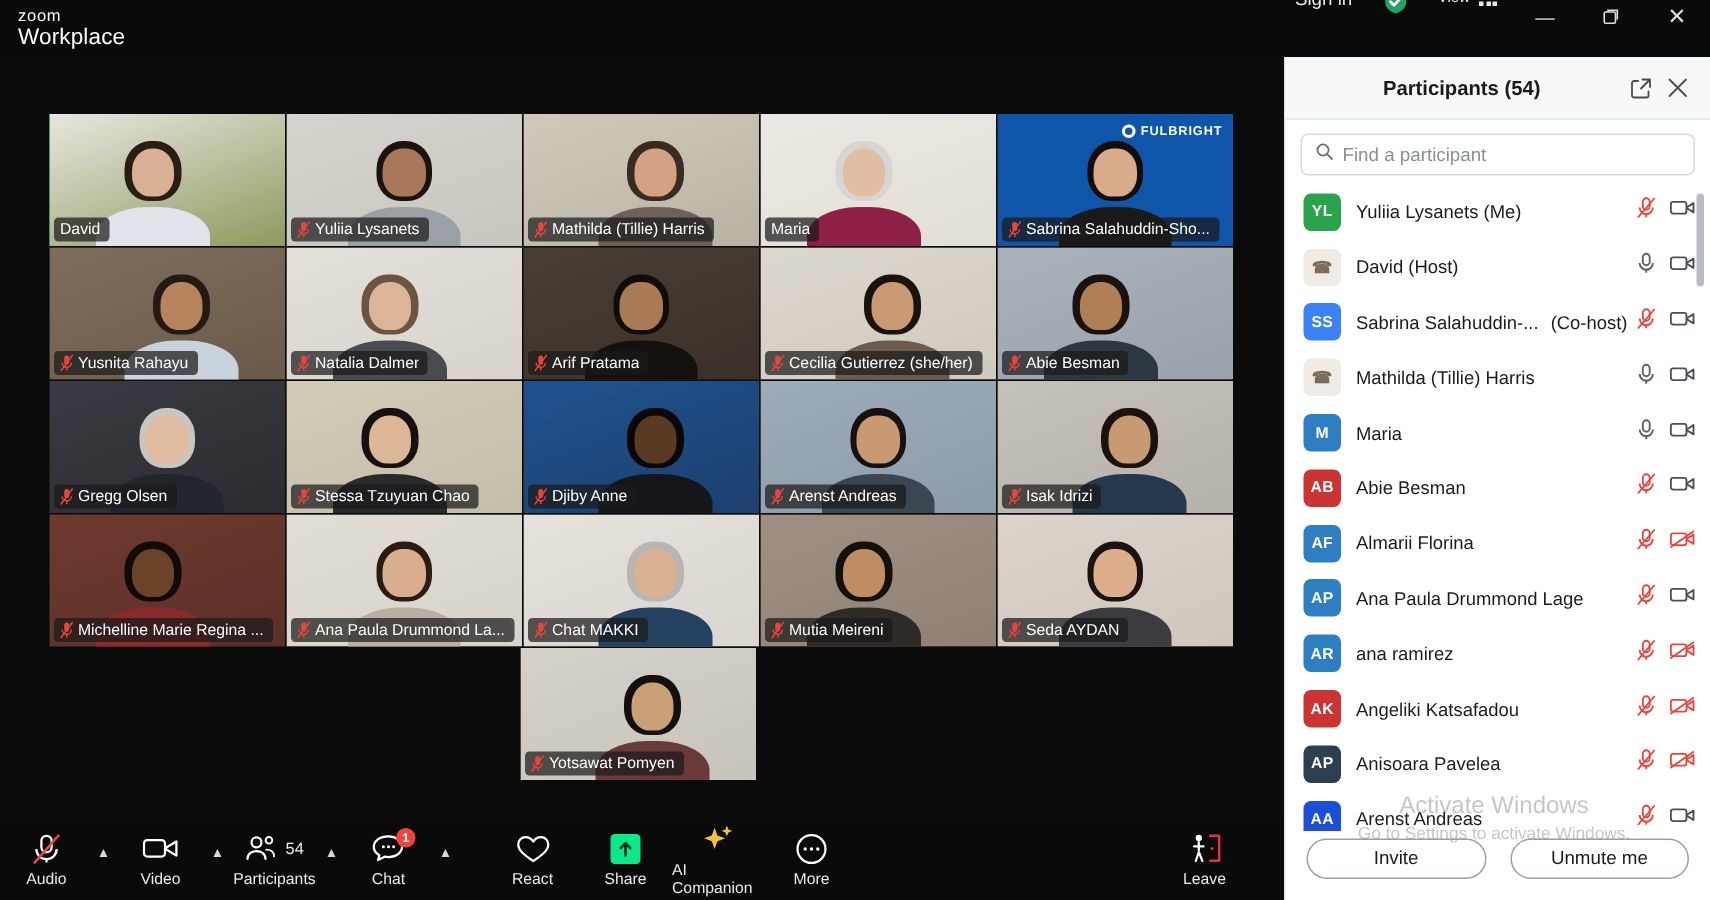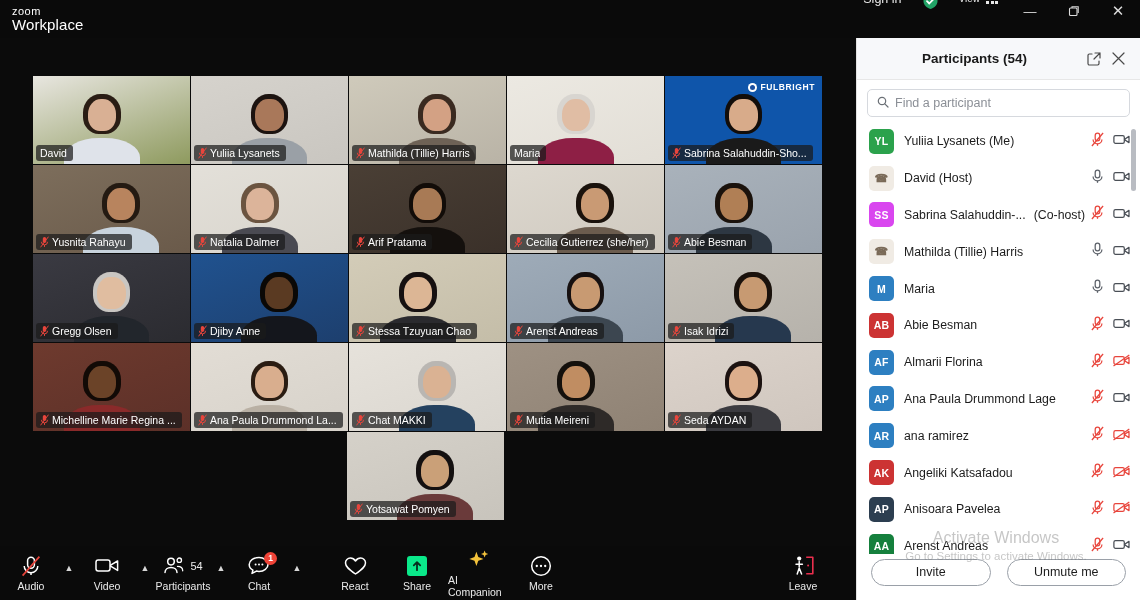--- a/index.html
+++ b/index.html
@@ -341,49 +341,49 @@
         <svg class="mutemic" viewBox="0 0 10 13">
   <rect x="3.1" y="1" width="3.8" height="6.6" rx="1.9" fill="#e8453c"></rect>
   <path d="M1.6 6.3a3.4 3.4 0 0 0 6.8 0" fill="none" stroke="#e8453c" stroke-width="1.1"></path>
   <path d="M5 9.8v2.2" stroke="#e8453c" stroke-width="1.1"></path>
   <path d="M0.6 12.4 9.4 0.6" stroke="#e8453c" stroke-width="1.1"></path>
 </svg>
               <span class="nm">Gregg Olsen</span>
       </div>
           </div>
           <div class="tile">
+      <div class="bg" style="background:linear-gradient(160deg, #d3ccb8 0%, #c4bda8 100%)"></div>
+      <div class="torso" style="background:#2a2a2e;left:20%;right:32%;bottom:-18%;height:48%"></div>
+      <div class="head" style="background:#161010;left:32%;width:24%;top:20%;height:46%"></div>
+      <div class="head" style="background:#dcb695;left:35%;width:18%;top:26%;height:37%"></div>
+
+      <div class="namebadge">
+        <svg class="mutemic" viewBox="0 0 10 13">
+  <rect x="3.1" y="1" width="3.8" height="6.6" rx="1.9" fill="#e8453c"></rect>
+  <path d="M1.6 6.3a3.4 3.4 0 0 0 6.8 0" fill="none" stroke="#e8453c" stroke-width="1.1"></path>
+  <path d="M5 9.8v2.2" stroke="#e8453c" stroke-width="1.1"></path>
+  <path d="M0.6 12.4 9.4 0.6" stroke="#e8453c" stroke-width="1.1"></path>
+</svg>
+              <span class="nm">Stessa Tzuyuan Chao</span>
+      </div>
+          </div>
+          <div class="tile">
       <div class="bg" style="background:linear-gradient(160deg, #20528f 0%, #1d3f6e 100%)"></div>
       <div class="torso" style="background:#14161c;left:32%;right:20%;bottom:-18%;height:48%"></div>
       <div class="head" style="background:#0a0806;left:44%;width:24%;top:20%;height:46%"></div>
       <div class="head" style="background:#5a3a22;left:47%;width:18%;top:26%;height:37%"></div>
 
       <div class="namebadge">
         <svg class="mutemic" viewBox="0 0 10 13">
   <rect x="3.1" y="1" width="3.8" height="6.6" rx="1.9" fill="#e8453c"></rect>
   <path d="M1.6 6.3a3.4 3.4 0 0 0 6.8 0" fill="none" stroke="#e8453c" stroke-width="1.1"></path>
   <path d="M5 9.8v2.2" stroke="#e8453c" stroke-width="1.1"></path>
   <path d="M0.6 12.4 9.4 0.6" stroke="#e8453c" stroke-width="1.1"></path>
 </svg>
               <span class="nm">Djiby Anne</span>
-      </div>
-          </div>
-          <div class="tile">
-      <div class="bg" style="background:linear-gradient(160deg, #d3ccb8 0%, #c4bda8 100%)"></div>
-      <div class="torso" style="background:#2a2a2e;left:20%;right:32%;bottom:-18%;height:48%"></div>
-      <div class="head" style="background:#161010;left:32%;width:24%;top:20%;height:46%"></div>
-      <div class="head" style="background:#dcb695;left:35%;width:18%;top:26%;height:37%"></div>
-
-      <div class="namebadge">
-        <svg class="mutemic" viewBox="0 0 10 13">
-  <rect x="3.1" y="1" width="3.8" height="6.6" rx="1.9" fill="#e8453c"></rect>
-  <path d="M1.6 6.3a3.4 3.4 0 0 0 6.8 0" fill="none" stroke="#e8453c" stroke-width="1.1"></path>
-  <path d="M5 9.8v2.2" stroke="#e8453c" stroke-width="1.1"></path>
-  <path d="M0.6 12.4 9.4 0.6" stroke="#e8453c" stroke-width="1.1"></path>
-</svg>
-              <span class="nm">Stessa Tzuyuan Chao</span>
       </div>
           </div>
           <div class="tile">
       <div class="bg" style="background:linear-gradient(160deg, #9eabb8 0%, #8d9aa8 100%)"></div>
       <div class="torso" style="background:#3c4650;left:26%;right:26%;bottom:-18%;height:48%"></div>
       <div class="head" style="background:#161010;left:38%;width:24%;top:20%;height:46%"></div>
       <div class="head" style="background:#c89a72;left:41%;width:18%;top:26%;height:37%"></div>
 
       <div class="namebadge">
         <svg class="mutemic" viewBox="0 0 10 13">
@@ -701,21 +701,21 @@
     <path d="M2.1 7.4a4.4 4.4 0 0 0 8.8 0" fill="none" stroke="#5b6068" stroke-width="1.25"></path>
     <path d="M6.5 11.8v2" stroke="#5b6068" stroke-width="1.25"></path>
   </svg></span>
             <span><svg width="17" height="13" viewBox="0 0 17 13">
     <rect x="0.9" y="2.6" width="10.4" height="7.8" rx="1.6" fill="none" stroke="#4a4f56" stroke-width="1.25"></rect>
     <path d="M11.6 6.2 16 3.4v6.2l-4.4-2.8z" fill="none" stroke="#4a4f56" stroke-width="1.25" stroke-linejoin="round"></path>
   </svg></span>
     </div>
         </div>
         <div class="prow">
-          <div class="avatar" style="background:#d946ef">SS</div>
+          <div class="avatar" style="background:#3b82f6">SS</div>
     <div class="pname">Sabrina Salahuddin-...</div>
     <div class="prole">(Co-host)</div>
     <div class="picons">
       <span><svg width="13" height="15" viewBox="0 0 13 15">
       <rect x="4.2" y="1.2" width="4.6" height="7.6" rx="2.3" fill="none" stroke="#e8453c" stroke-width="1.25"></rect>
       <path d="M2.1 7.4a4.4 4.4 0 0 0 8.8 0" fill="none" stroke="#e8453c" stroke-width="1.25"></path>
       <path d="M6.5 11.8v2" stroke="#e8453c" stroke-width="1.25"></path>
       <path d="M0.9 14 12.1 1" stroke="#e8453c" stroke-width="1.25"></path>
     </svg></span>
             <span><svg width="17" height="13" viewBox="0 0 17 13">
@@ -856,21 +856,21 @@
       <path d="M0.9 14 12.1 1" stroke="#e8453c" stroke-width="1.25"></path>
     </svg></span>
             <span><svg width="17" height="13" viewBox="0 0 17 13">
       <rect x="0.9" y="2.6" width="10.4" height="7.8" rx="1.6" fill="none" stroke="#e8453c" stroke-width="1.25"></rect>
       <path d="M11.6 6.2 16 3.4v6.2l-4.4-2.8z" fill="none" stroke="#e8453c" stroke-width="1.25" stroke-linejoin="round"></path>
       <path d="M0.5 12 16.3 1" stroke="#e8453c" stroke-width="1.25"></path>
     </svg></span>
     </div>
         </div>
         <div class="prow">
-          <div class="avatar" style="background:#15803d">AA</div>
+          <div class="avatar" style="background:#1d4ed8">AA</div>
     <div class="pname">Arenst Andreas</div>
 
     <div class="picons">
       <span><svg width="13" height="15" viewBox="0 0 13 15">
       <rect x="4.2" y="1.2" width="4.6" height="7.6" rx="2.3" fill="none" stroke="#e8453c" stroke-width="1.25"></rect>
       <path d="M2.1 7.4a4.4 4.4 0 0 0 8.8 0" fill="none" stroke="#e8453c" stroke-width="1.25"></path>
       <path d="M6.5 11.8v2" stroke="#e8453c" stroke-width="1.25"></path>
       <path d="M0.9 14 12.1 1" stroke="#e8453c" stroke-width="1.25"></path>
     </svg></span>
             <span><svg width="17" height="13" viewBox="0 0 17 13">

